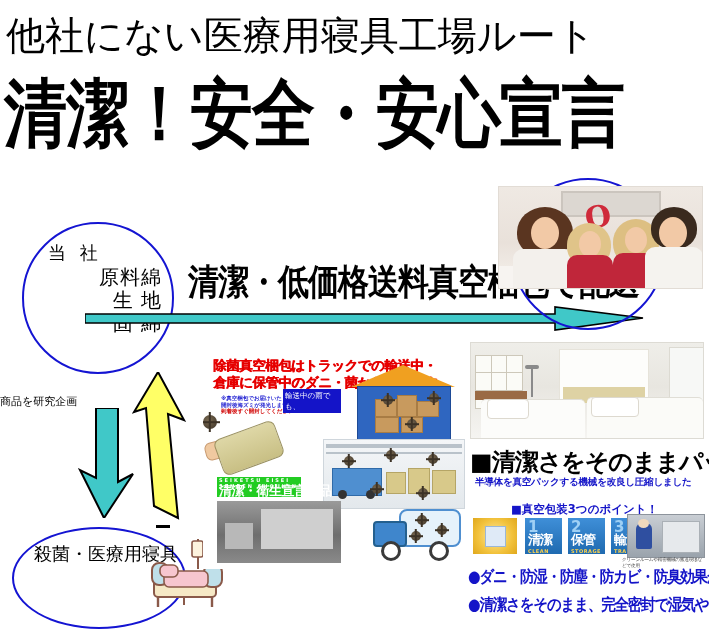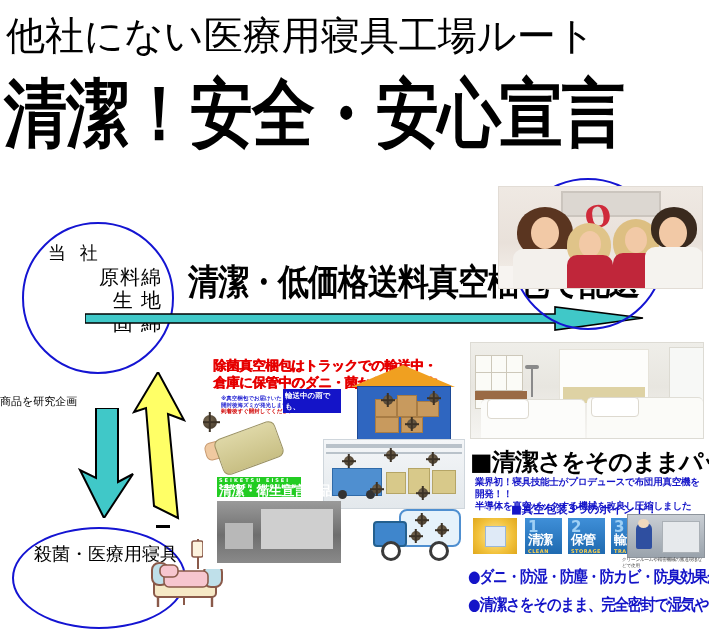--- a/index.html
+++ b/index.html
@@ -69,21 +69,21 @@
   .greenbar{position:absolute;left:14px;top:122px;width:84px;height:20px;background:#22cc22;}
   .greenbar .gb-top{position:absolute;left:2px;top:0px;font-size:5px;color:#fff;font-weight:700;letter-spacing:2px;}
   .greenbar .gb-main{position:absolute;left:2px;top:5px;font-size:13px;color:#fff;font-weight:700;
       letter-spacing:-0.5px;white-space:nowrap;}
 
   .truckphoto{position:absolute;left:14px;top:146px;width:124px;height:62px;
       background:linear-gradient(180deg,#9a9a9a,#6e6e6e 55%,#8a8a8a);}
   .truckphoto .tp-cab{position:absolute;left:8px;top:22px;width:28px;height:26px;background:#b8b8b8;}
   .truckphoto .tp-box{position:absolute;left:44px;top:8px;width:72px;height:40px;background:#cfcfcf;}
   .bluebox{position:absolute;left:80px;top:34px;width:58px;height:24px;background:#1414c8;
-      color:#fff;font-size:7.5px;font-weight:700;line-height:11px;padding:1px 2px;box-sizing:border-box;}
+      color:#fff;font-size:7.5px;font-weight:400;line-height:11px;padding:1px 2px;box-sizing:border-box;}
 
   .factoryscene{position:absolute;left:120px;top:84px;width:140px;height:68px;
       background:linear-gradient(180deg,#f4f6f8,#e3e8ec);border:1px solid #cfd6dc;}
   .fs-beam{position:absolute;background:#b9c2ca;}
   .fs-truck{position:absolute;left:8px;top:28px;width:48px;height:26px;background:#4f8fd0;border:1px solid #2f6aa8;}
   .fs-cargo{position:absolute;background:#d8c98a;border:1px solid #b5a566;}
   .fs-wheel{position:absolute;width:9px;height:9px;border-radius:50%;background:#333;}
 
   .bluetruck{position:absolute;left:170px;top:152px;width:86px;height:52px;}
   .bt-body{position:absolute;left:26px;top:2px;width:58px;height:34px;background:#e6f2fb;
@@ -328,21 +328,20 @@
         <div class="bp-lamphead"></div>
       <div class="bp-bed1"></div>
       <div class="bp-bed2"></div>
       <div class="bp-pillow" style="left:16px;top:56px;width:40px;height:18px;"></div>
       <div class="bp-pillow" style="left:120px;top:54px;width:46px;height:18px;"></div>
     </div>
 
     <div id="pack-title">■清潔さをそのままパック</div>
 
     <div id="pack-lines">
-      <div>業界初！寝具技能士がプロデュースで布団用真空機を開発！！</div>
       <div>半導体を真空パックする機械を改良し圧縮しました</div>
     </div>
 
     <div id="points-title">■真空包装3つのポイント！</div>
 
     <div class="pt-box pt-gold">
       <div class="pt-cube"></div>
     </div>
 
     <div class="pt-box pt-blue" style="left:60px;">

